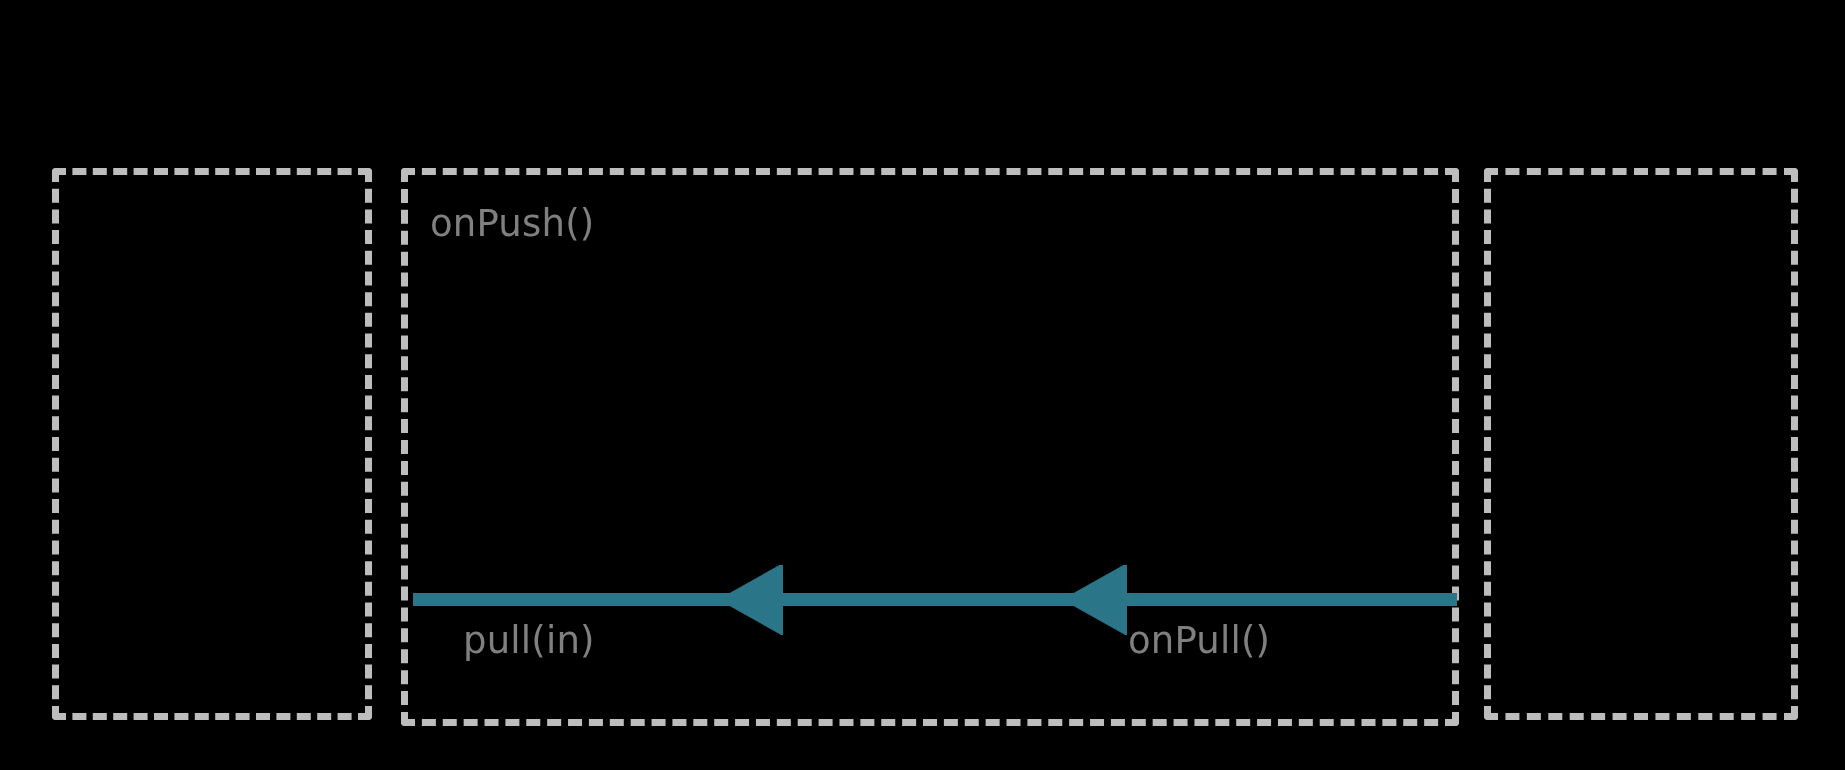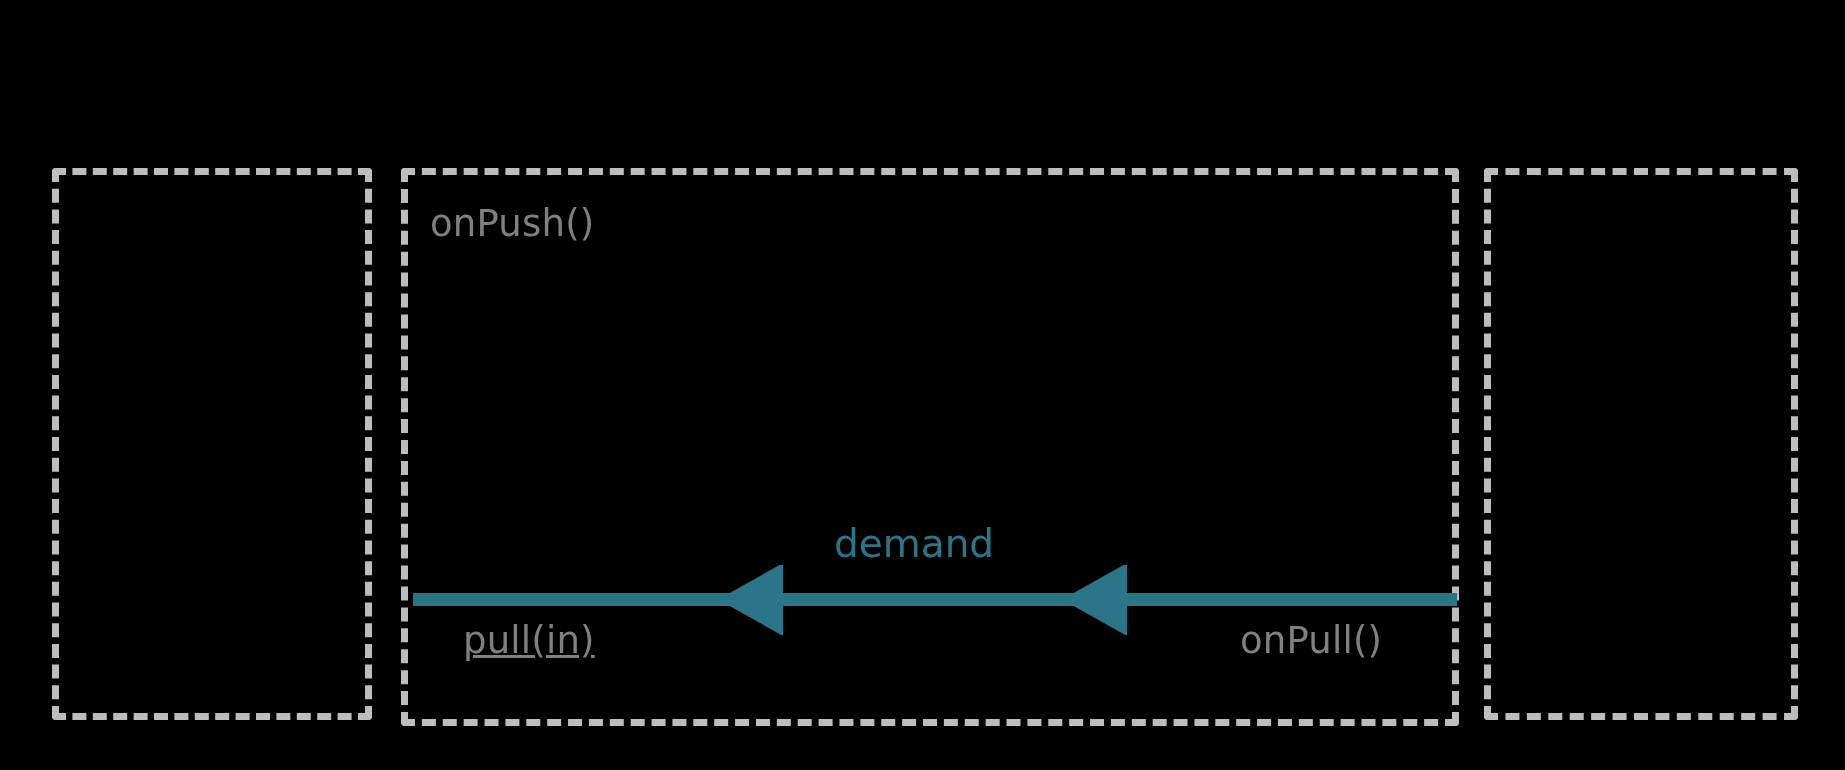--- a/index.html
+++ b/index.html
@@ -49,22 +49,22 @@
   .lbl {
     position: absolute;
     color: #808080;
     font-size: 37px;
     line-height: 1;
     white-space: nowrap;
     letter-spacing: 0.2px;
   }
   #lbl-onpush  { left: 430px;  top: 205px; }
   #lbl-push    { left: 1085px; top: 205px; }
-  #lbl-pullin  { left: 463px;  top: 622px; text-decoration: underline; }
-  #lbl-onpull  { left: 1240px; top: 622px; }
+  #lbl-pullin  { left: 463px;  top: 622px; }
+  #lbl-onpull  { left: 1128px; top: 622px; }
 
   #lbl-demand {
     position: absolute;
     left: 834px;
     top: 524px;
     color: #2b7589;
     font-size: 39px;
     line-height: 1;
     white-space: nowrap;
   }
@@ -89,21 +89,20 @@
 
   <div class="dbox" id="box-downstream"></div>
 
   <div class="lbl" id="lbl-onpush">onPush()</div>
 
 
   <div class="lbl" id="lbl-pullin">pull(in)</div>
 
   <div class="lbl" id="lbl-onpull">onPull()</div>
 
-  <div id="lbl-demand">demand</div>
 
   <svg id="demand-arrow" viewBox="0 0 1060 70">
 
     <rect x="8" y="28" width="1044" height="13" fill="#2b7589"></rect>
 
     <polygon points="313,34.5 378,-2 378,71" fill="#2b7589"></polygon>
 
     <polygon points="657,34.5 722,-2 722,71" fill="#2b7589"></polygon>
   </svg>
 

